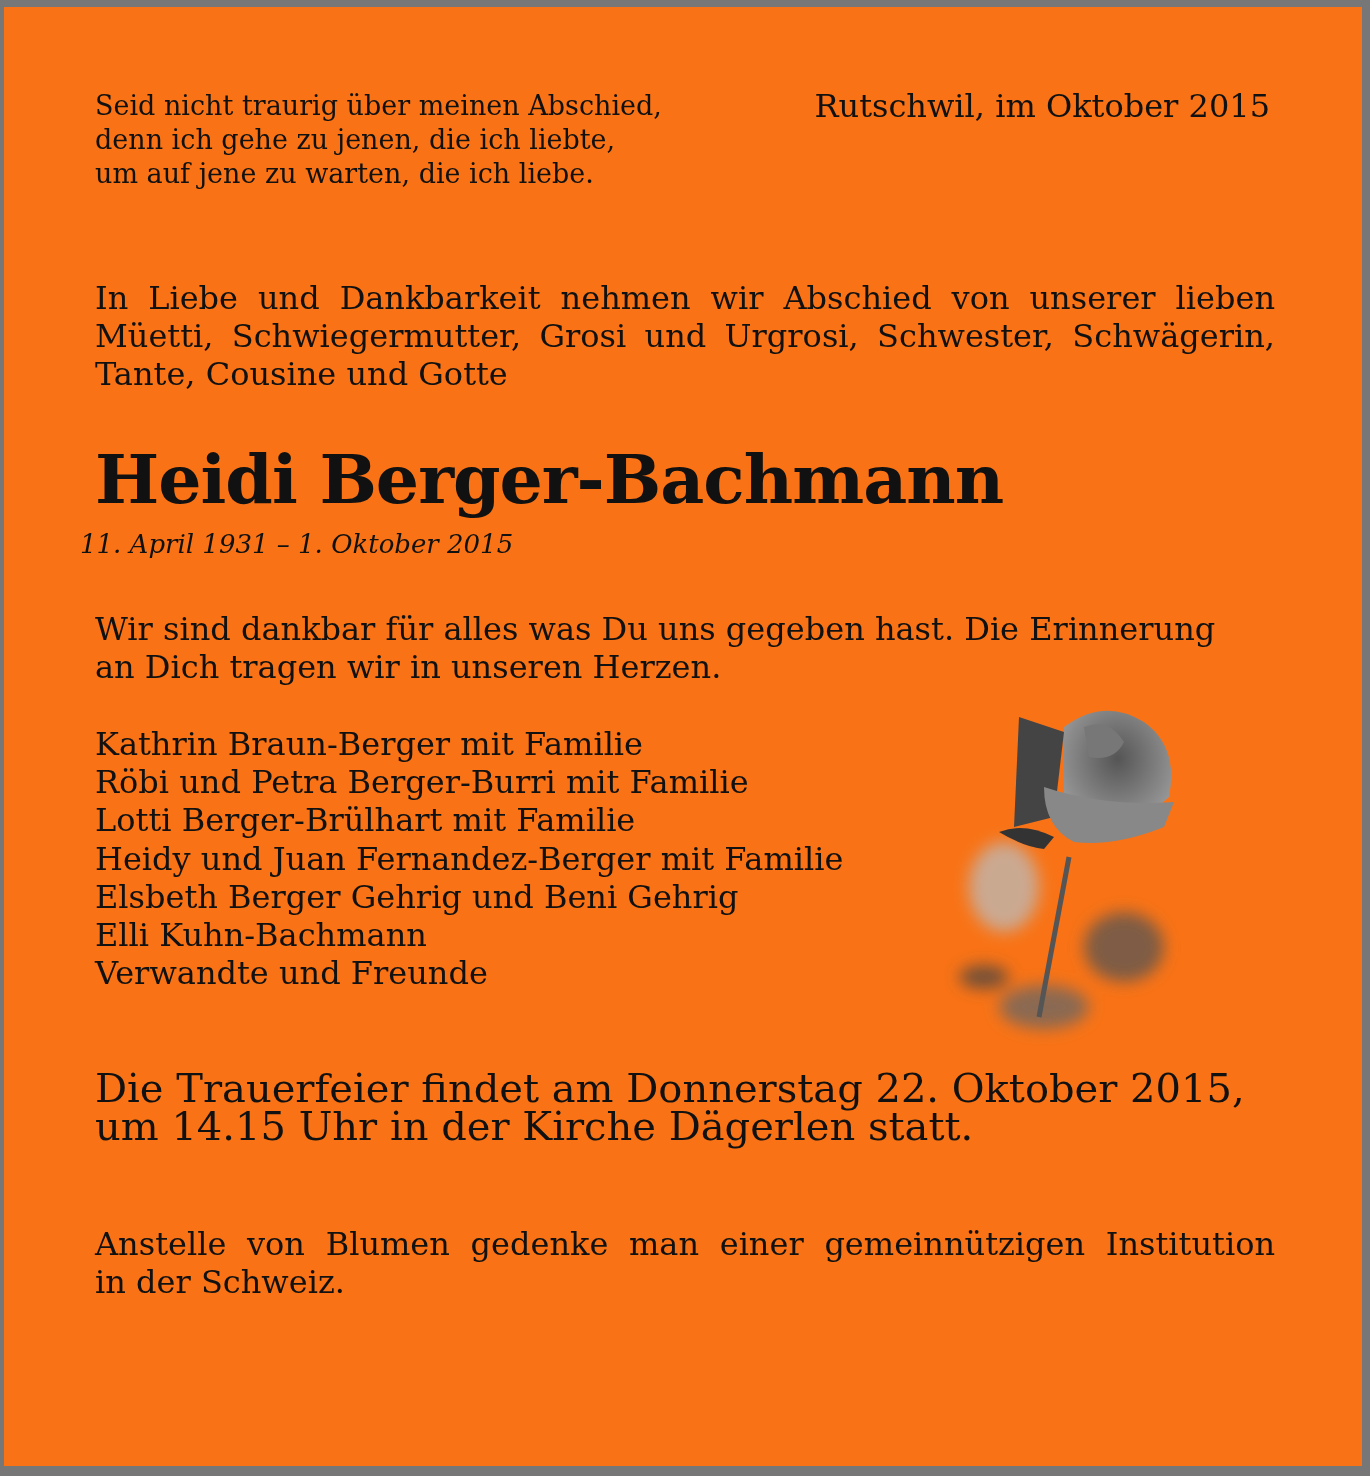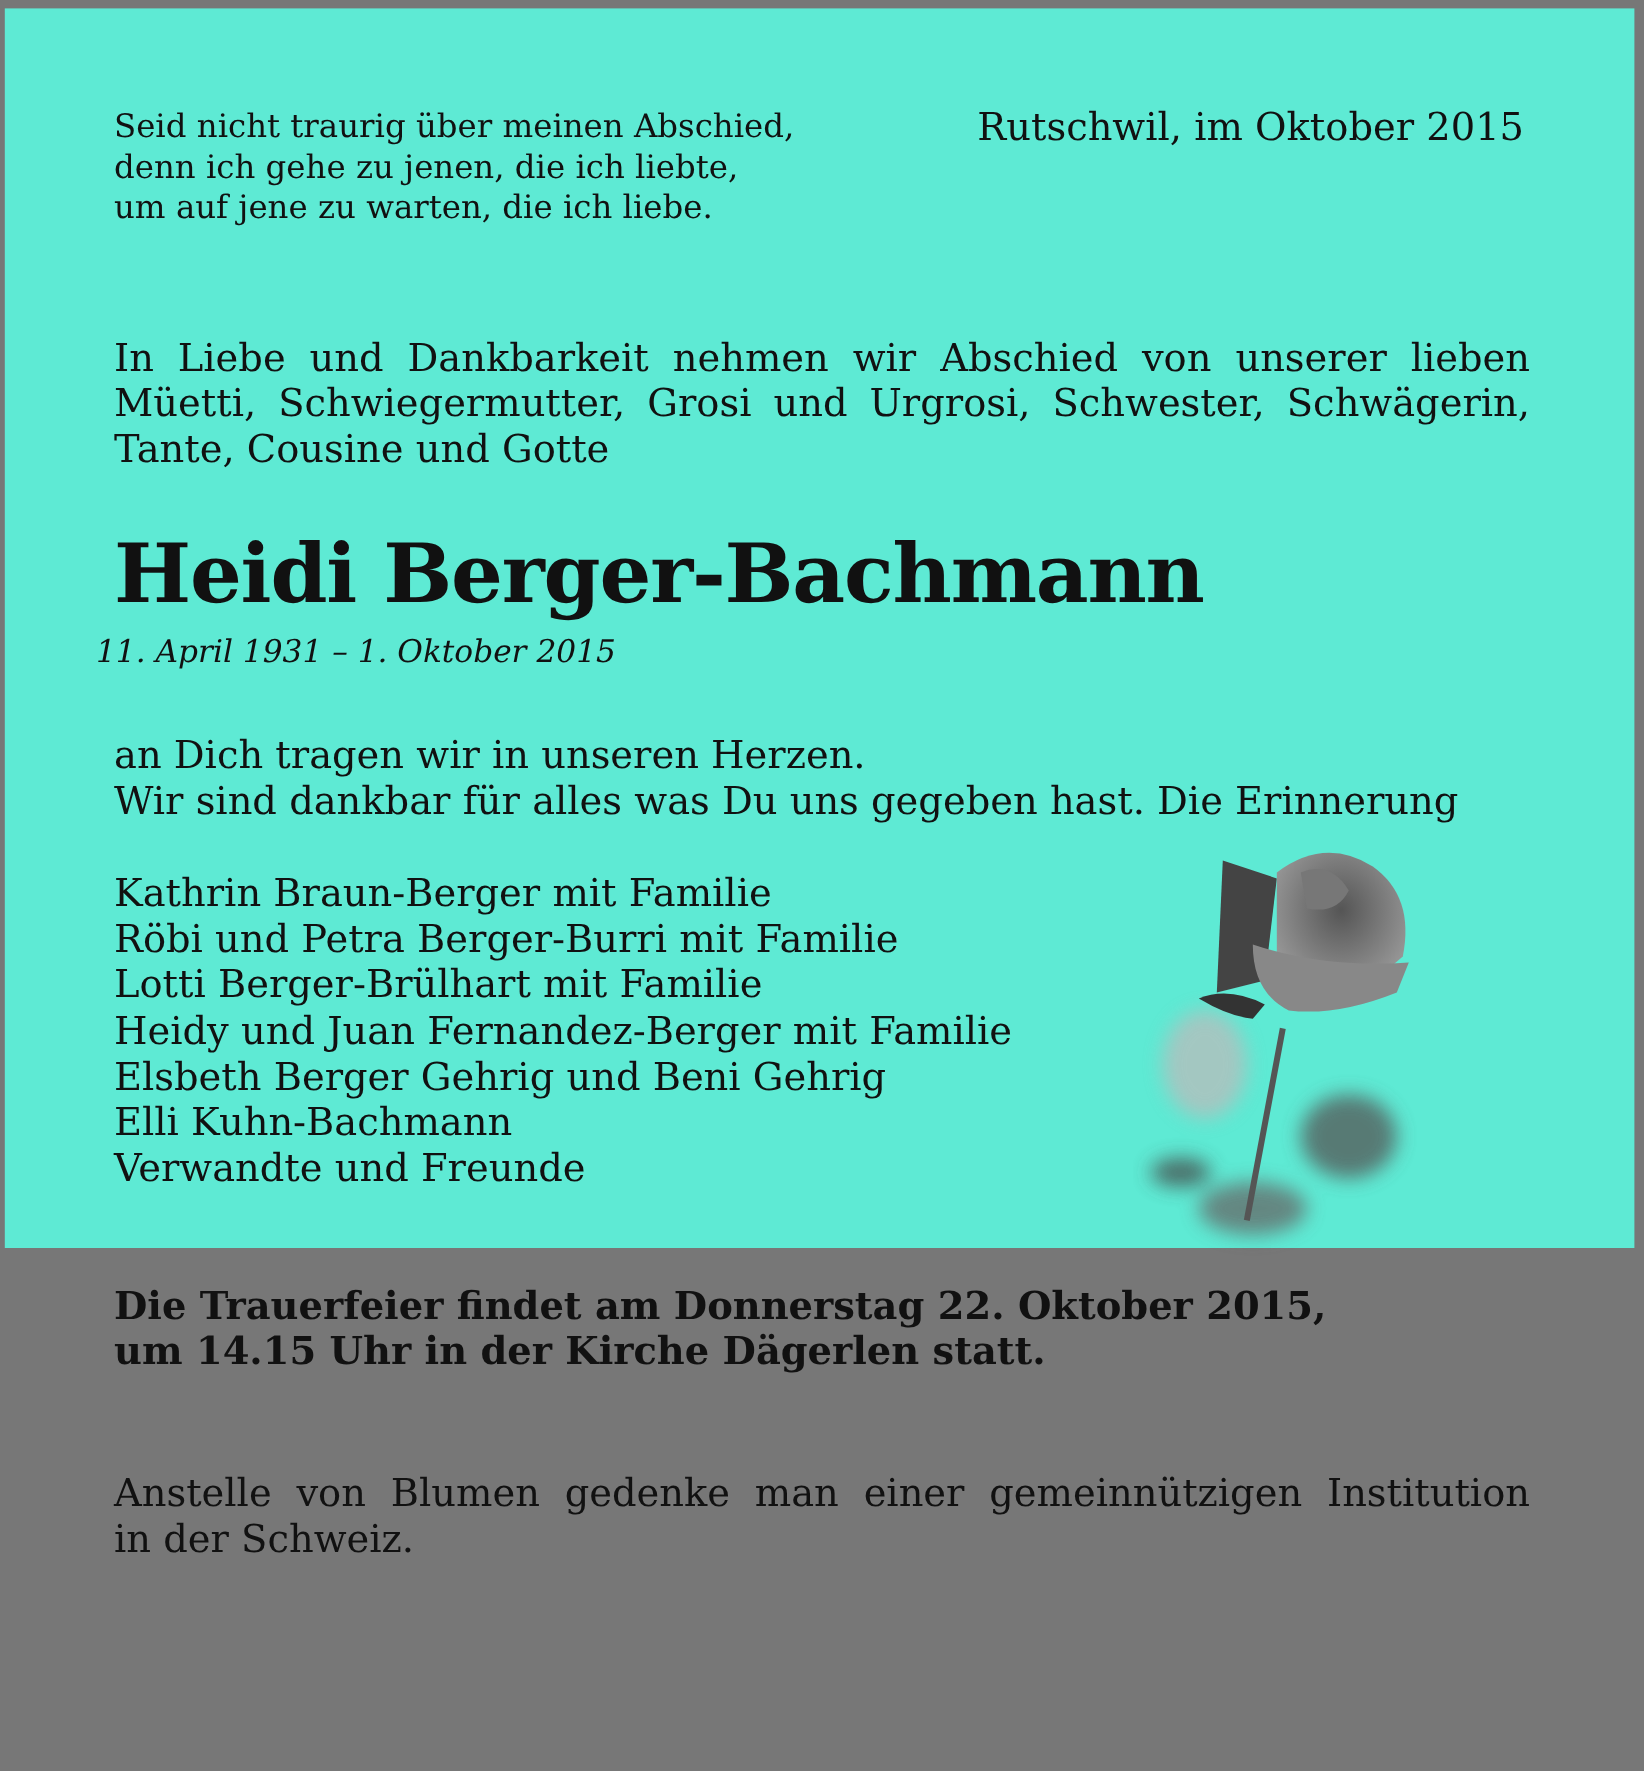--- a/index.html
+++ b/index.html
@@ -1,27 +1,27 @@
 <!DOCTYPE html>
 <html><head>
 <meta charset="utf-8">
 <style>
   html,body{margin:0;padding:0;}
   body{width:1370px;height:1476px;background:#777;position:relative;overflow:hidden;}
-  .page{position:absolute;left:4px;top:7px;width:1358px;height:1033px;background:#5eead4;}
+  .page{position:absolute;left:4px;top:7px;width:1358px;height:1459px;background:#f97316;}
   .t{position:absolute;font-family:"DejaVu Serif",serif;color:#111;white-space:nowrap;}
   .quote{left:91px;top:82px;font-size:27px;line-height:34px;}
   .place{right:92px;top:80px;font-size:32px;}
   .intro{left:91px;top:272px;width:1180px;font-size:32px;line-height:38px;white-space:normal;text-align:justify;}
   .intro .last{text-align:left;}
   .name{left:91px;top:432px;font-size:68px;font-weight:bold;letter-spacing:-1px;text-align:right;}
   .dates{left:76px;top:522px;font-size:26px;font-style:italic;}
   .thanks{left:91px;top:603px;font-size:32px;line-height:38px;}
   .mourners{left:91px;top:718px;font-size:32px;line-height:38.2px;}
-  .service{left:91px;top:1062px;font-size:32px;line-height:38px;font-weight:bold;}
+  .service{left:91px;top:1062px;font-size:40px;line-height:38px;}
   .donation{left:91px;top:1218px;width:1180px;font-size:32px;line-height:38px;white-space:normal;}
   .address{left:91px;top:1370px;font-size:32px;}
   .line{display:block;}
   .rose{position:absolute;left:940px;top:680px;width:250px;height:370px;}
 </style>
 </head>
 <body>
 
 <div class="page">
   <div class="t quote">
@@ -34,22 +34,22 @@
   <div class="t intro">
     <span class="line" style="text-align-last:justify">In Liebe und Dankbarkeit nehmen wir Abschied von unserer lieben</span>
     <span class="line" style="text-align-last:justify">Müetti, Schwiegermutter, Grosi und Urgrosi, Schwester, Schwägerin,</span>
     <span class="line last">Tante, Cousine und Gotte</span>
   </div>
 
   <div class="t name">Heidi Berger-Bachmann</div>
   <div class="t dates">11. April 1931 – 1. Oktober 2015</div>
 
   <div class="t thanks">
+    <span class="line">Wir sind dankbar für alles was Du uns gegeben hast. Die Erinnerung</span>
     <span class="line">an Dich tragen wir in unseren Herzen.</span>
-    <span class="line">Wir sind dankbar für alles was Du uns gegeben hast. Die Erinnerung</span>
   </div>
 
   <div class="t mourners">
     <span class="line">Kathrin Braun-Berger mit Familie</span>
     <span class="line">Röbi und Petra Berger-Burri mit Familie</span>
     <span class="line">Lotti Berger-Brülhart mit Familie</span>
     <span class="line">Heidy und Juan Fernandez-Berger mit Familie</span>
     <span class="line">Elsbeth Berger Gehrig und Beni Gehrig</span>
     <span class="line">Elli Kuhn-Bachmann</span>
     <span class="line">Verwandte und Freunde</span>

